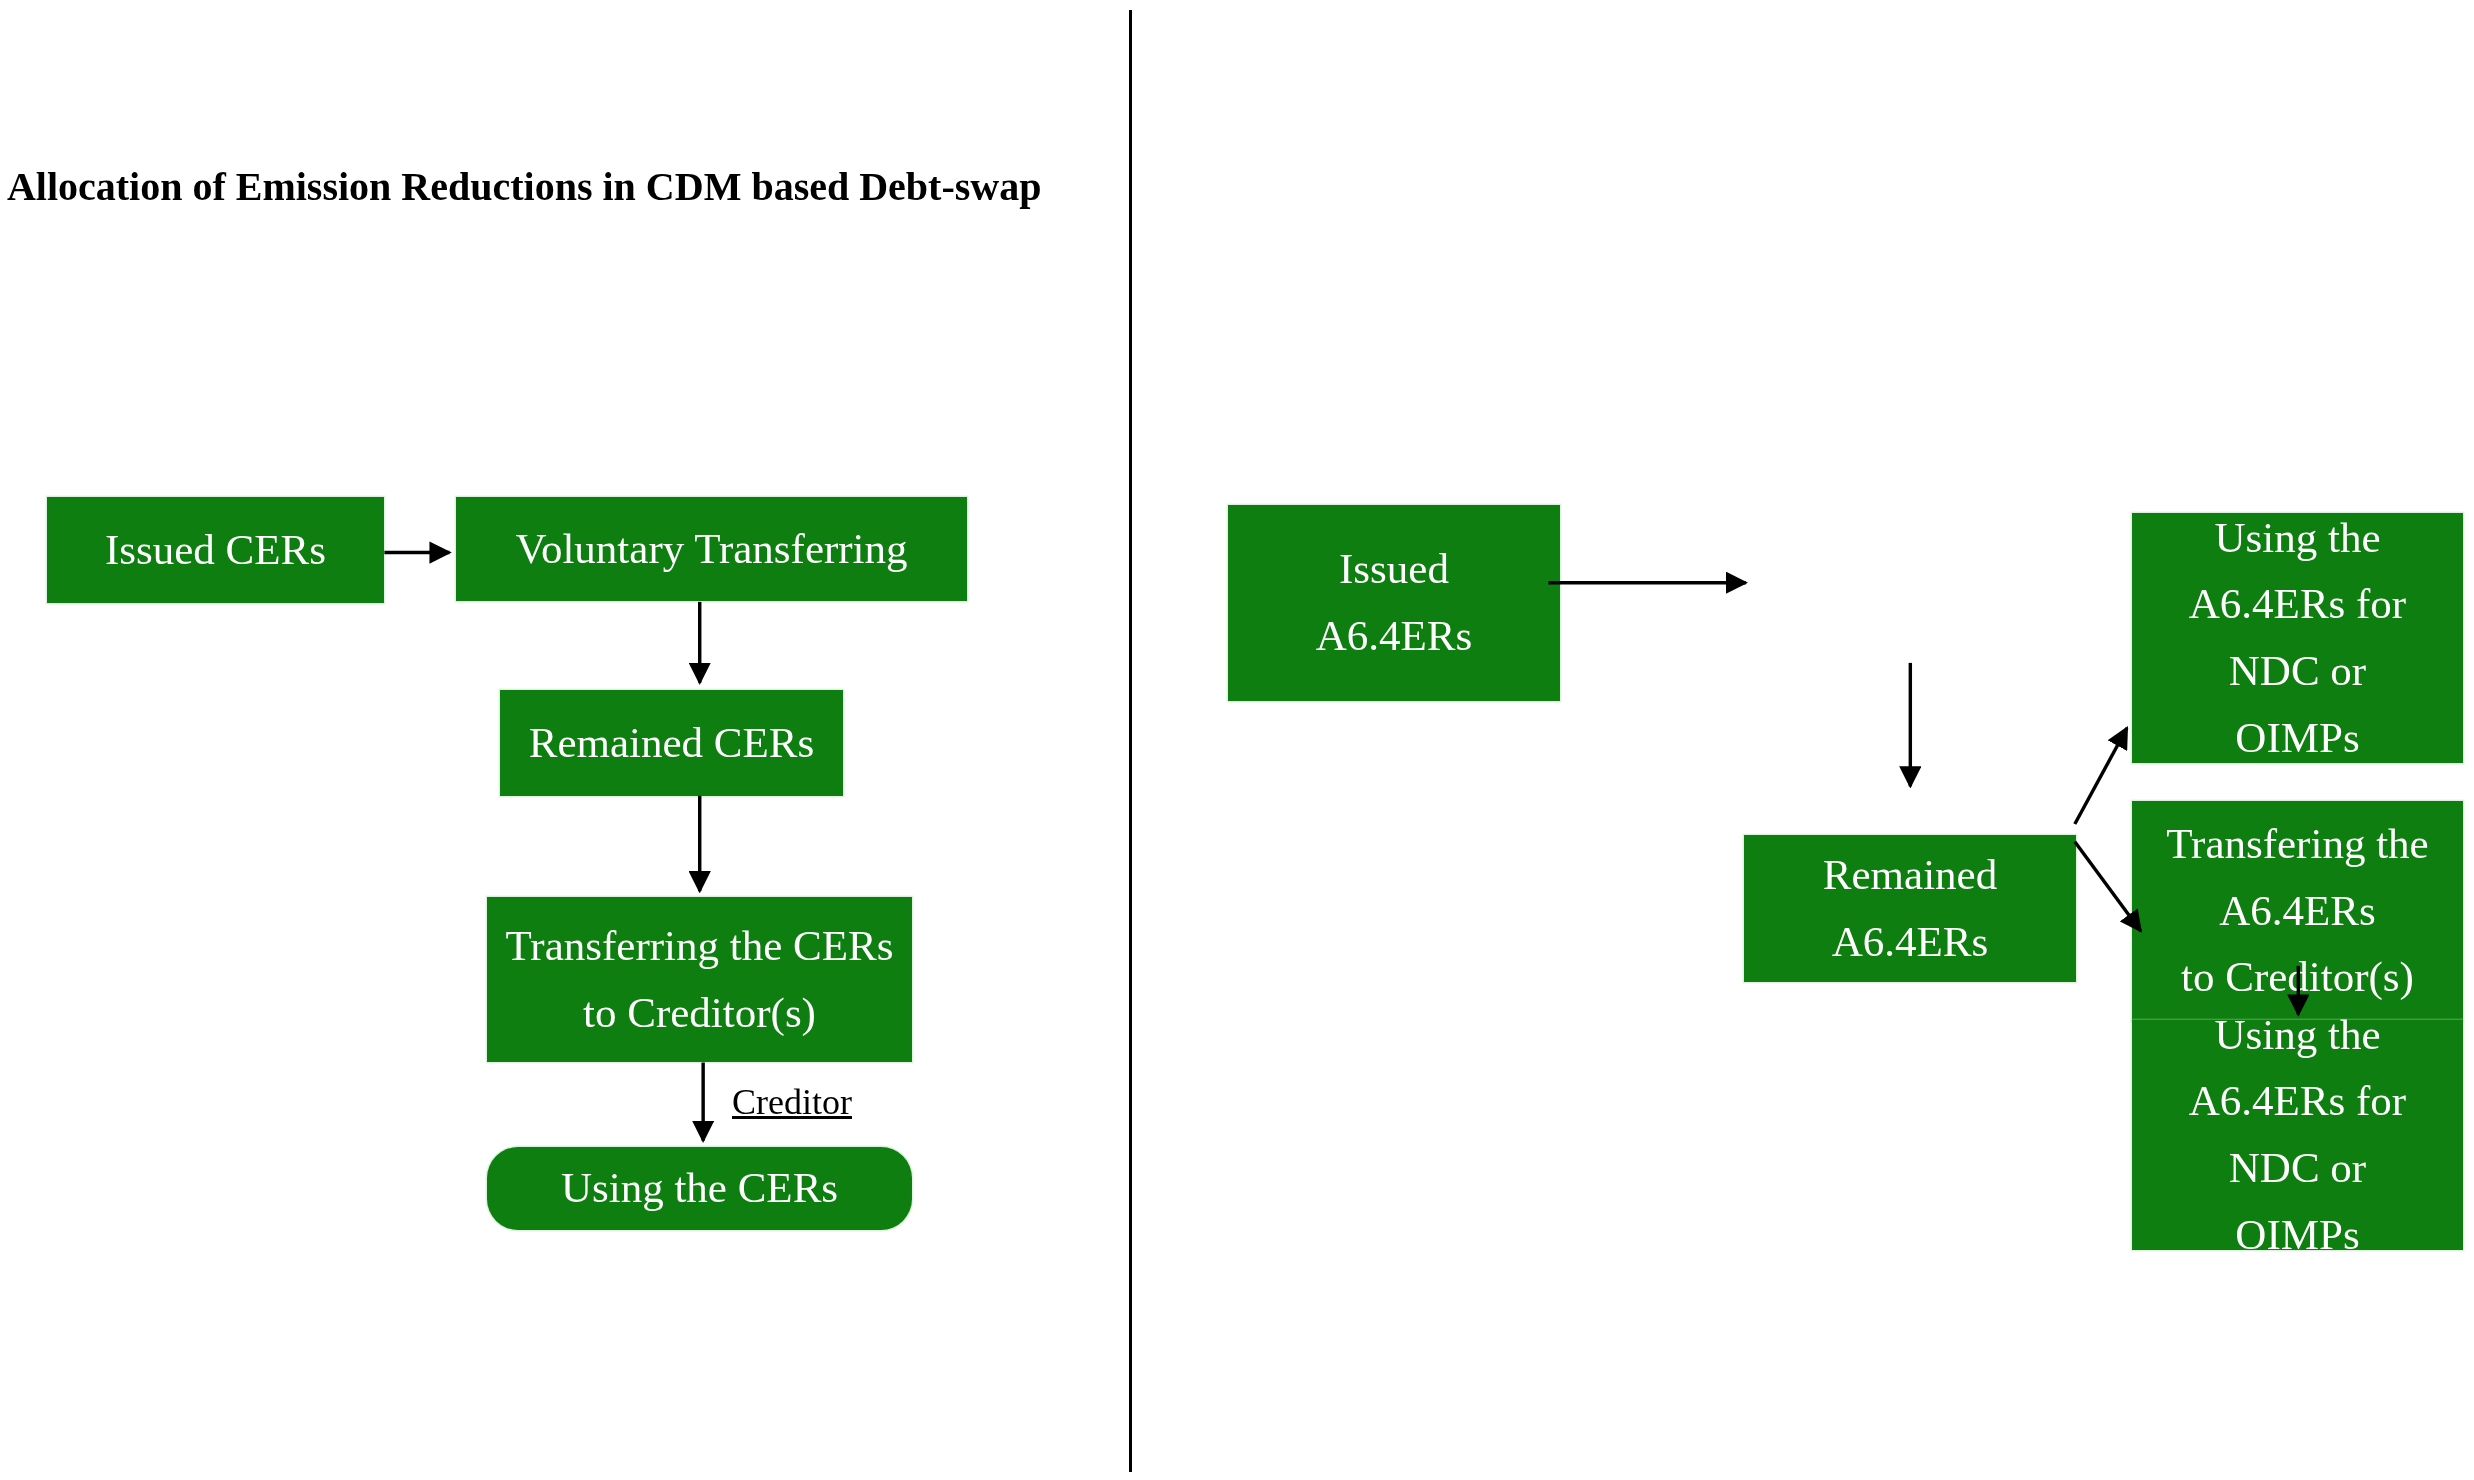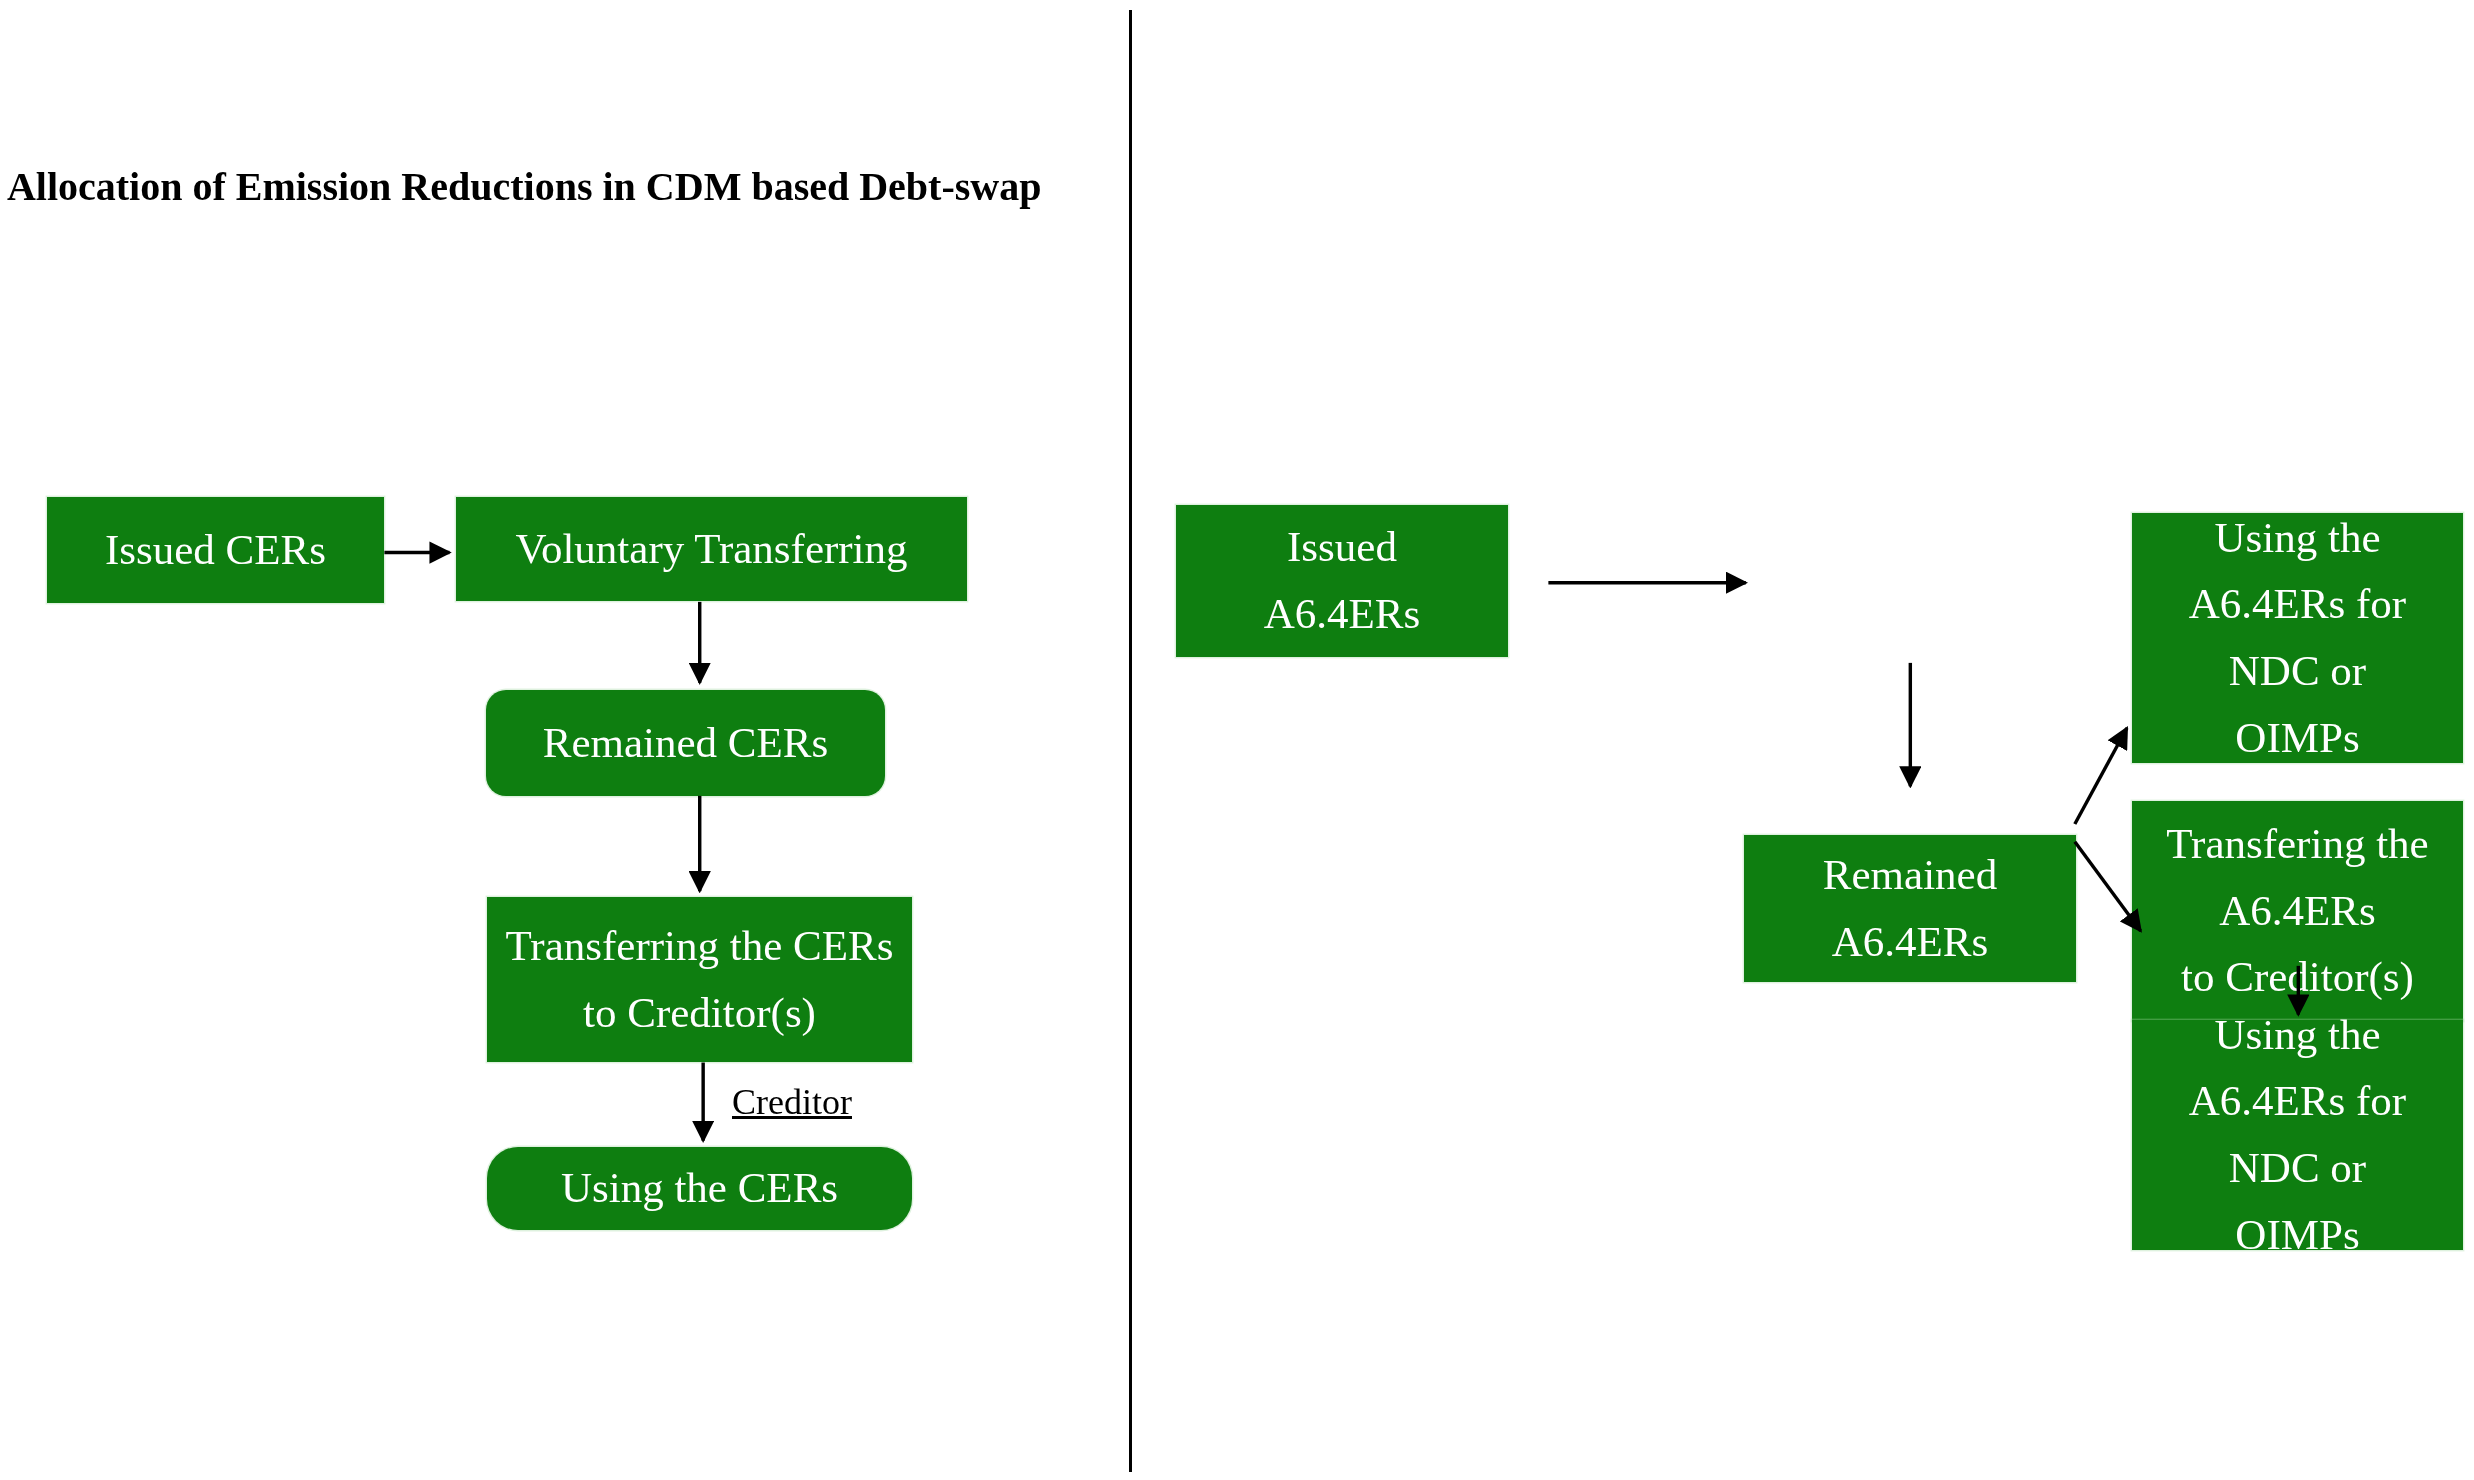--- a/index.html
+++ b/index.html
@@ -71,28 +71,28 @@
 <body>
 
 <div class="canvas">
 
   <div class="panel-title" style="left:6.9px; top:163px; width:1015px;">Allocation of Emission Reductions in CDM based Debt-swap</div>
 
   <div class="divider"></div>
 
   <div class="node" style="left:47px; top:497px; width:337px; height:106px;">Issued CERs</div>
   <div class="node" style="left:456px; top:497px; width:511px; height:104px;">Voluntary Transferring</div>
-  <div class="node" style="left:486px; top:690px; width:399px; height:106px;border-radius:20px;">Remained CERs</div>
+  <div class="node" style="left:500px; top:690px; width:343px; height:106px;">Remained CERs</div>
   <div class="node" style="left:487px; top:897px; width:425px; height:165px;">Transferring the CERs
 to Creditor(s)</div>
   <div class="node" style="left:487px; top:1147px; width:425px; height:83px;border-radius:31px;">Using the CERs</div>
 
   <div class="edge-label" style="left:732px; top:1081px;text-decoration:underline;">Creditor</div>
 
-  <div class="node" style="left:1176px; top:505px; width:332px; height:152px;text-align:center;">Issued
+  <div class="node" style="left:1228px; top:505px; width:332px; height:196px;text-align:center;">Issued
 A6.4ERs</div>
   <div class="node" style="left:1744px; top:792px; width:332px; height:147px;margin-top:43px;">Remained
 A6.4ERs</div>
   <div class="node" style="left:2132px; top:513px; width:331px; height:250px;">Using the
 A6.4ERs for
 NDC or
 OIMPs</div>
   <div class="node" style="left:2132px; top:801px; width:331px; height:220px;font-family:Liberation Serif, serif;">Transfering the
 A6.4ERs
 to Creditor(s)</div>

